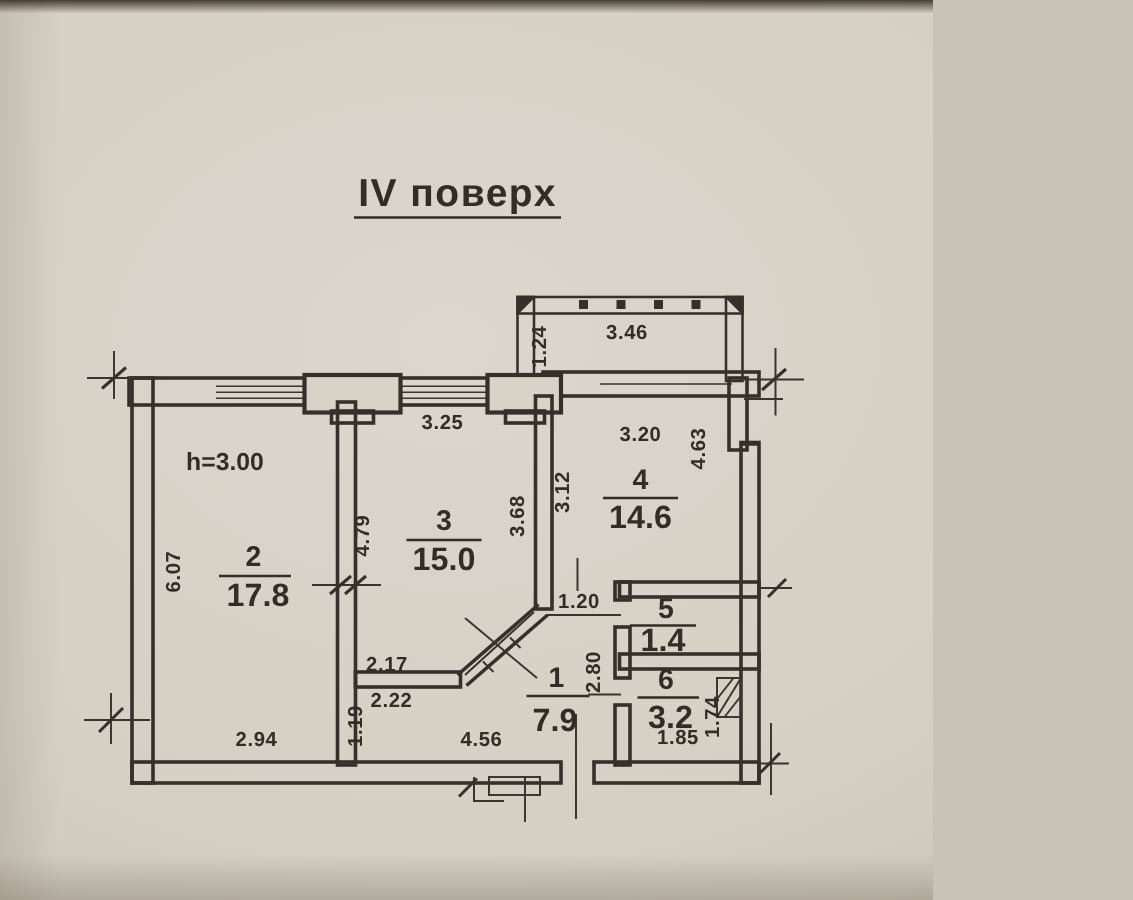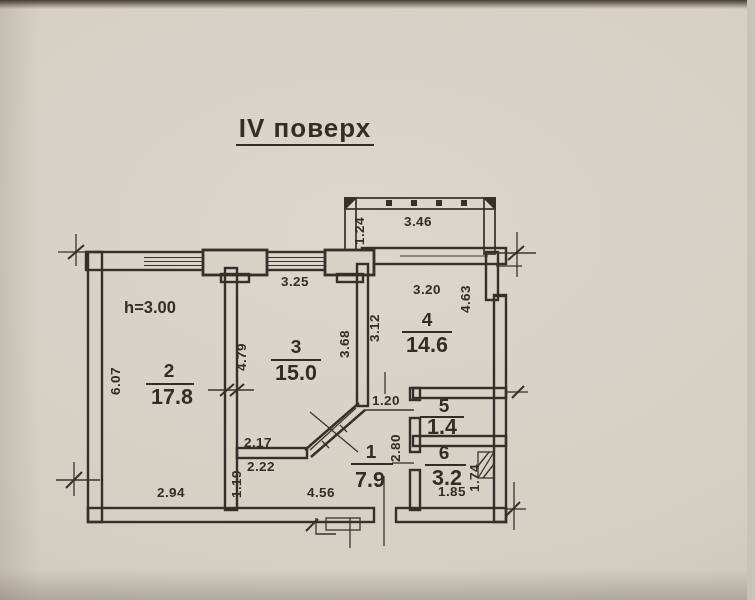--- a/index.html
+++ b/index.html
@@ -2,21 +2,21 @@
 <html><head>
 <meta charset="utf-8">
 <style>
   html,body{margin:0;padding:0;}
   body{
     width:755px;height:600px;overflow:hidden;
     font-family:"Liberation Sans",sans-serif;
     background:#c9c2b6;
   }
   .photo{
-    position:relative;width:747px;height:600px;
+    position:relative;width:622px;height:600px;
     background:
       linear-gradient(180deg, rgba(56,46,34,0.9) 0px, rgba(56,46,34,0) 9px),
       linear-gradient(0deg, rgba(90,80,66,0.28) 0px, rgba(90,80,66,0) 30px),
       linear-gradient(90deg, rgba(120,110,95,0.18) 0px, rgba(120,110,95,0) 40px),
       radial-gradient(130% 100% at 48% 38%, #dcd6cc 0%, #d5cfc4 55%, #c7c0b3 100%);
     text-decoration: underline;
   }
   svg.plan{position:absolute;left:0;top:0;filter:blur(0.35px);}
   svg.plan text{
     font-family:"Liberation Sans",sans-serif;

